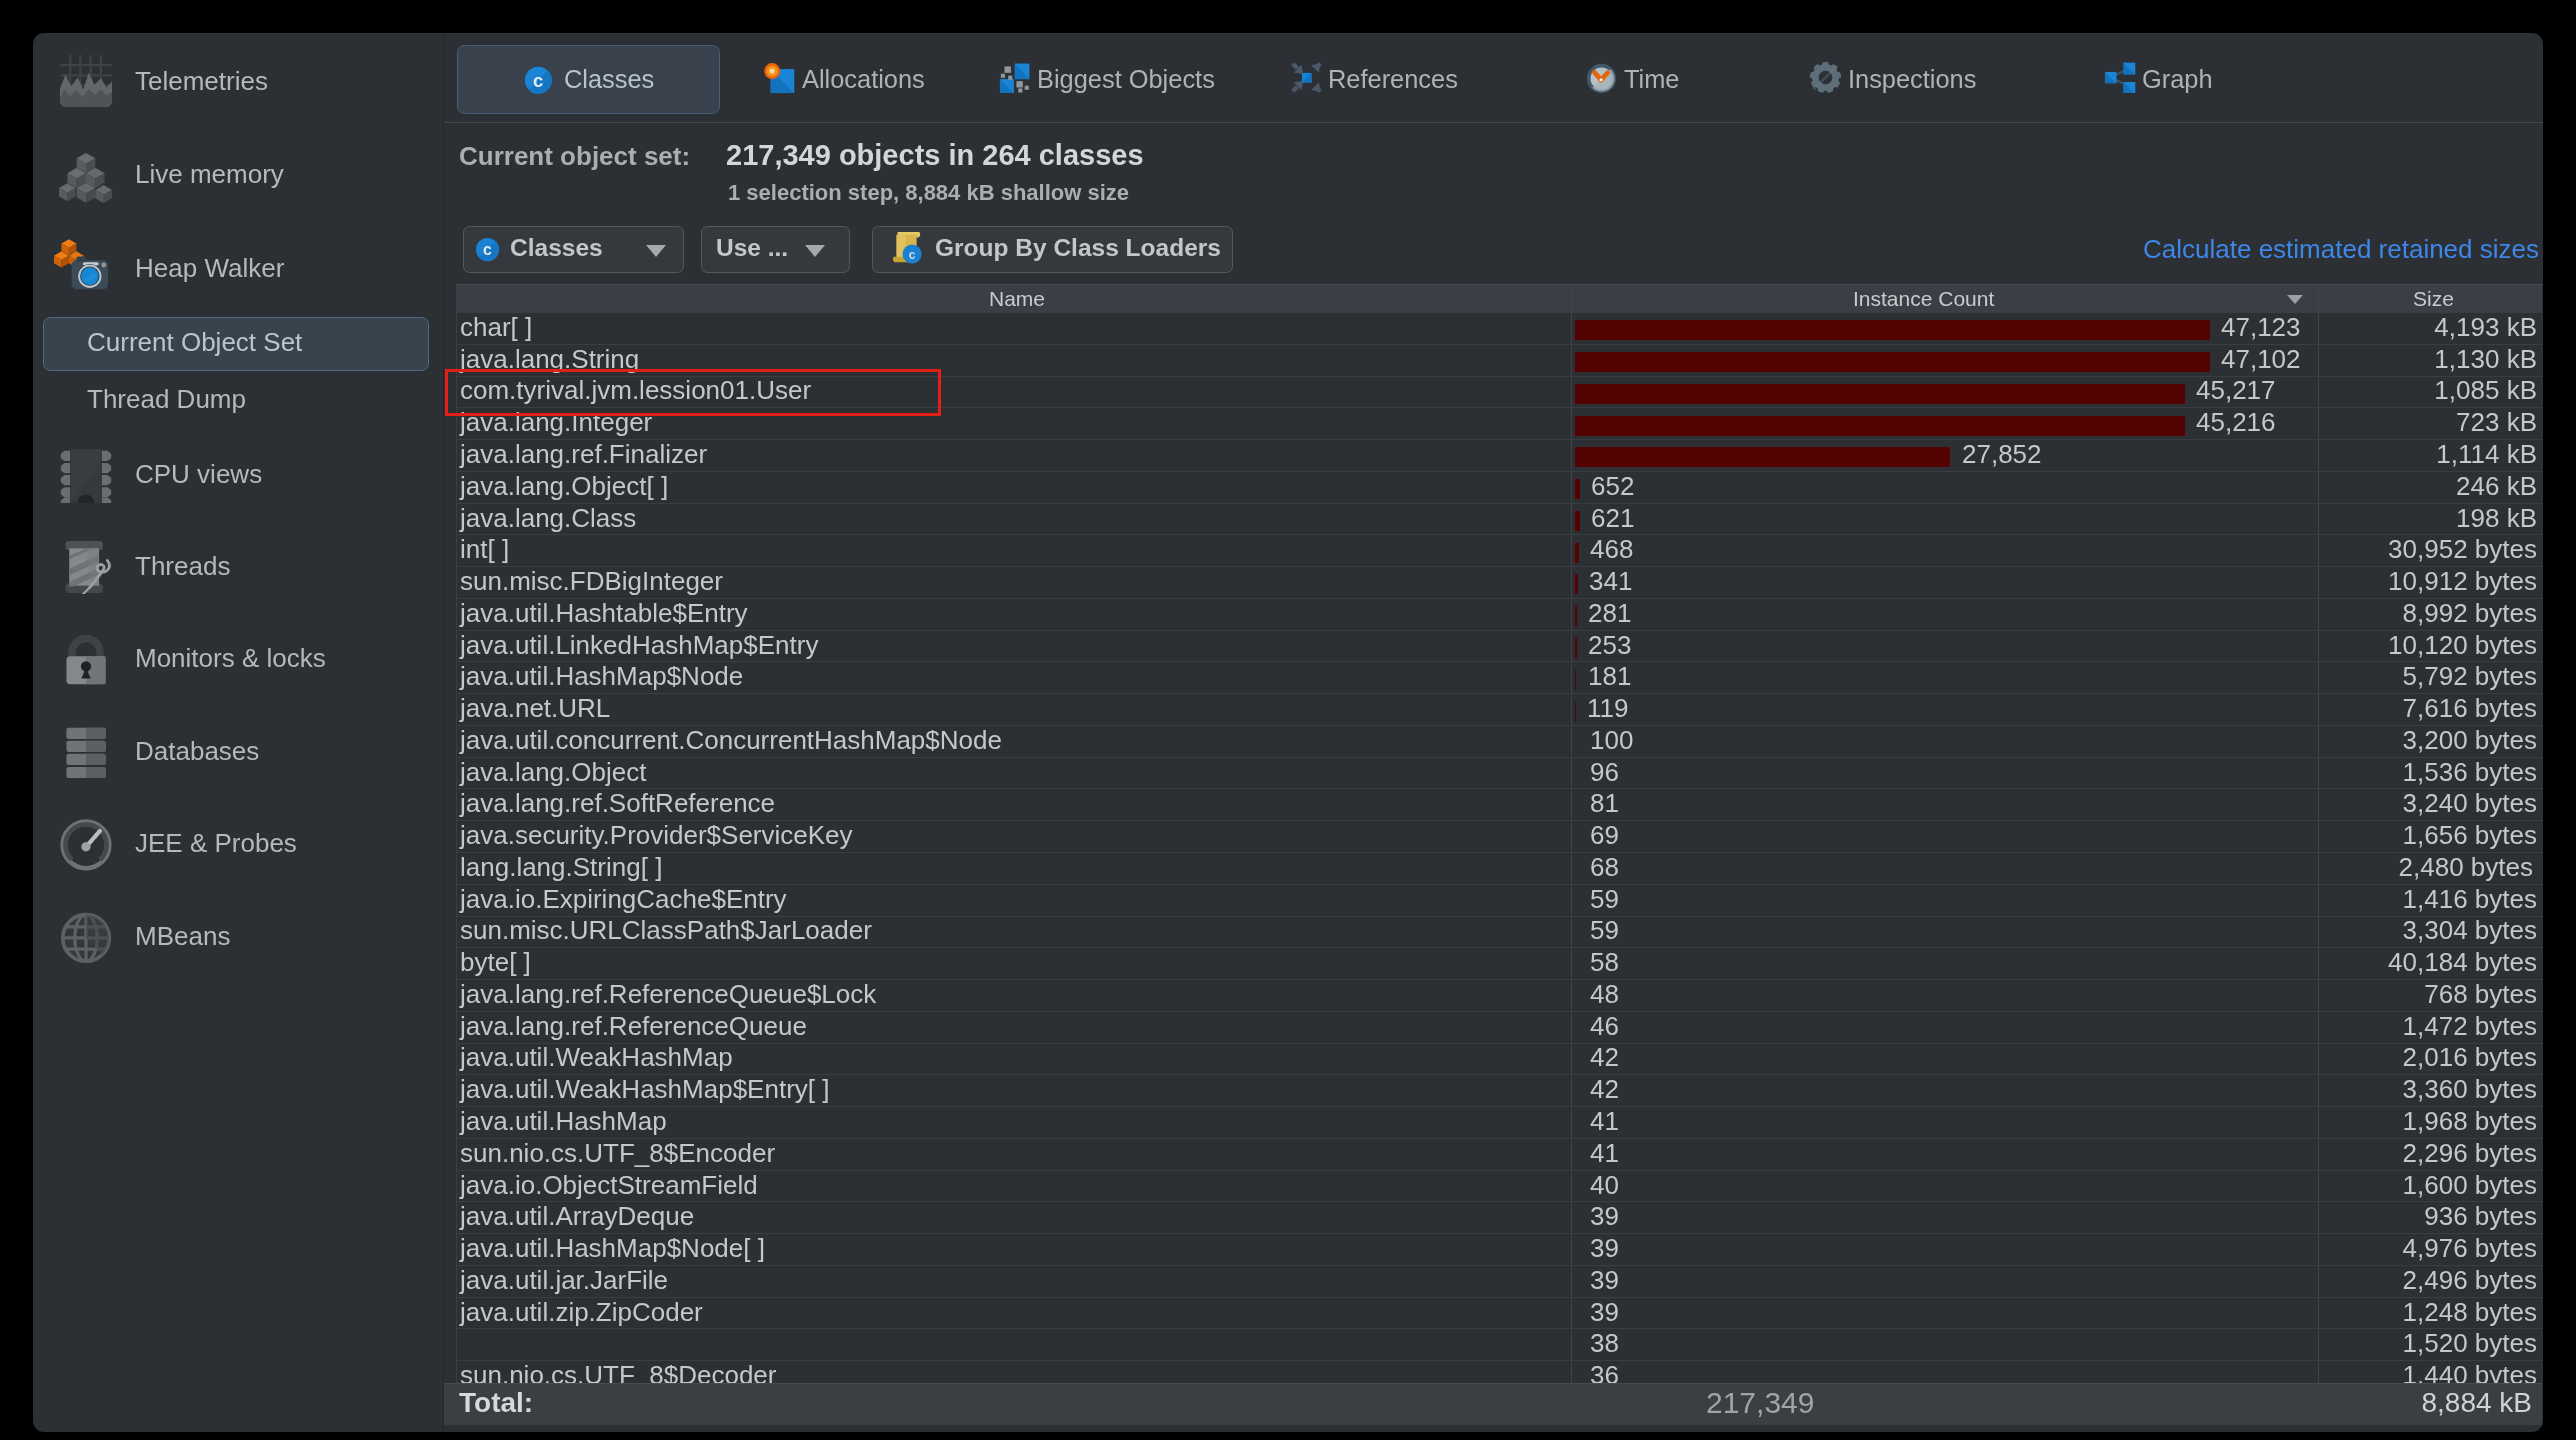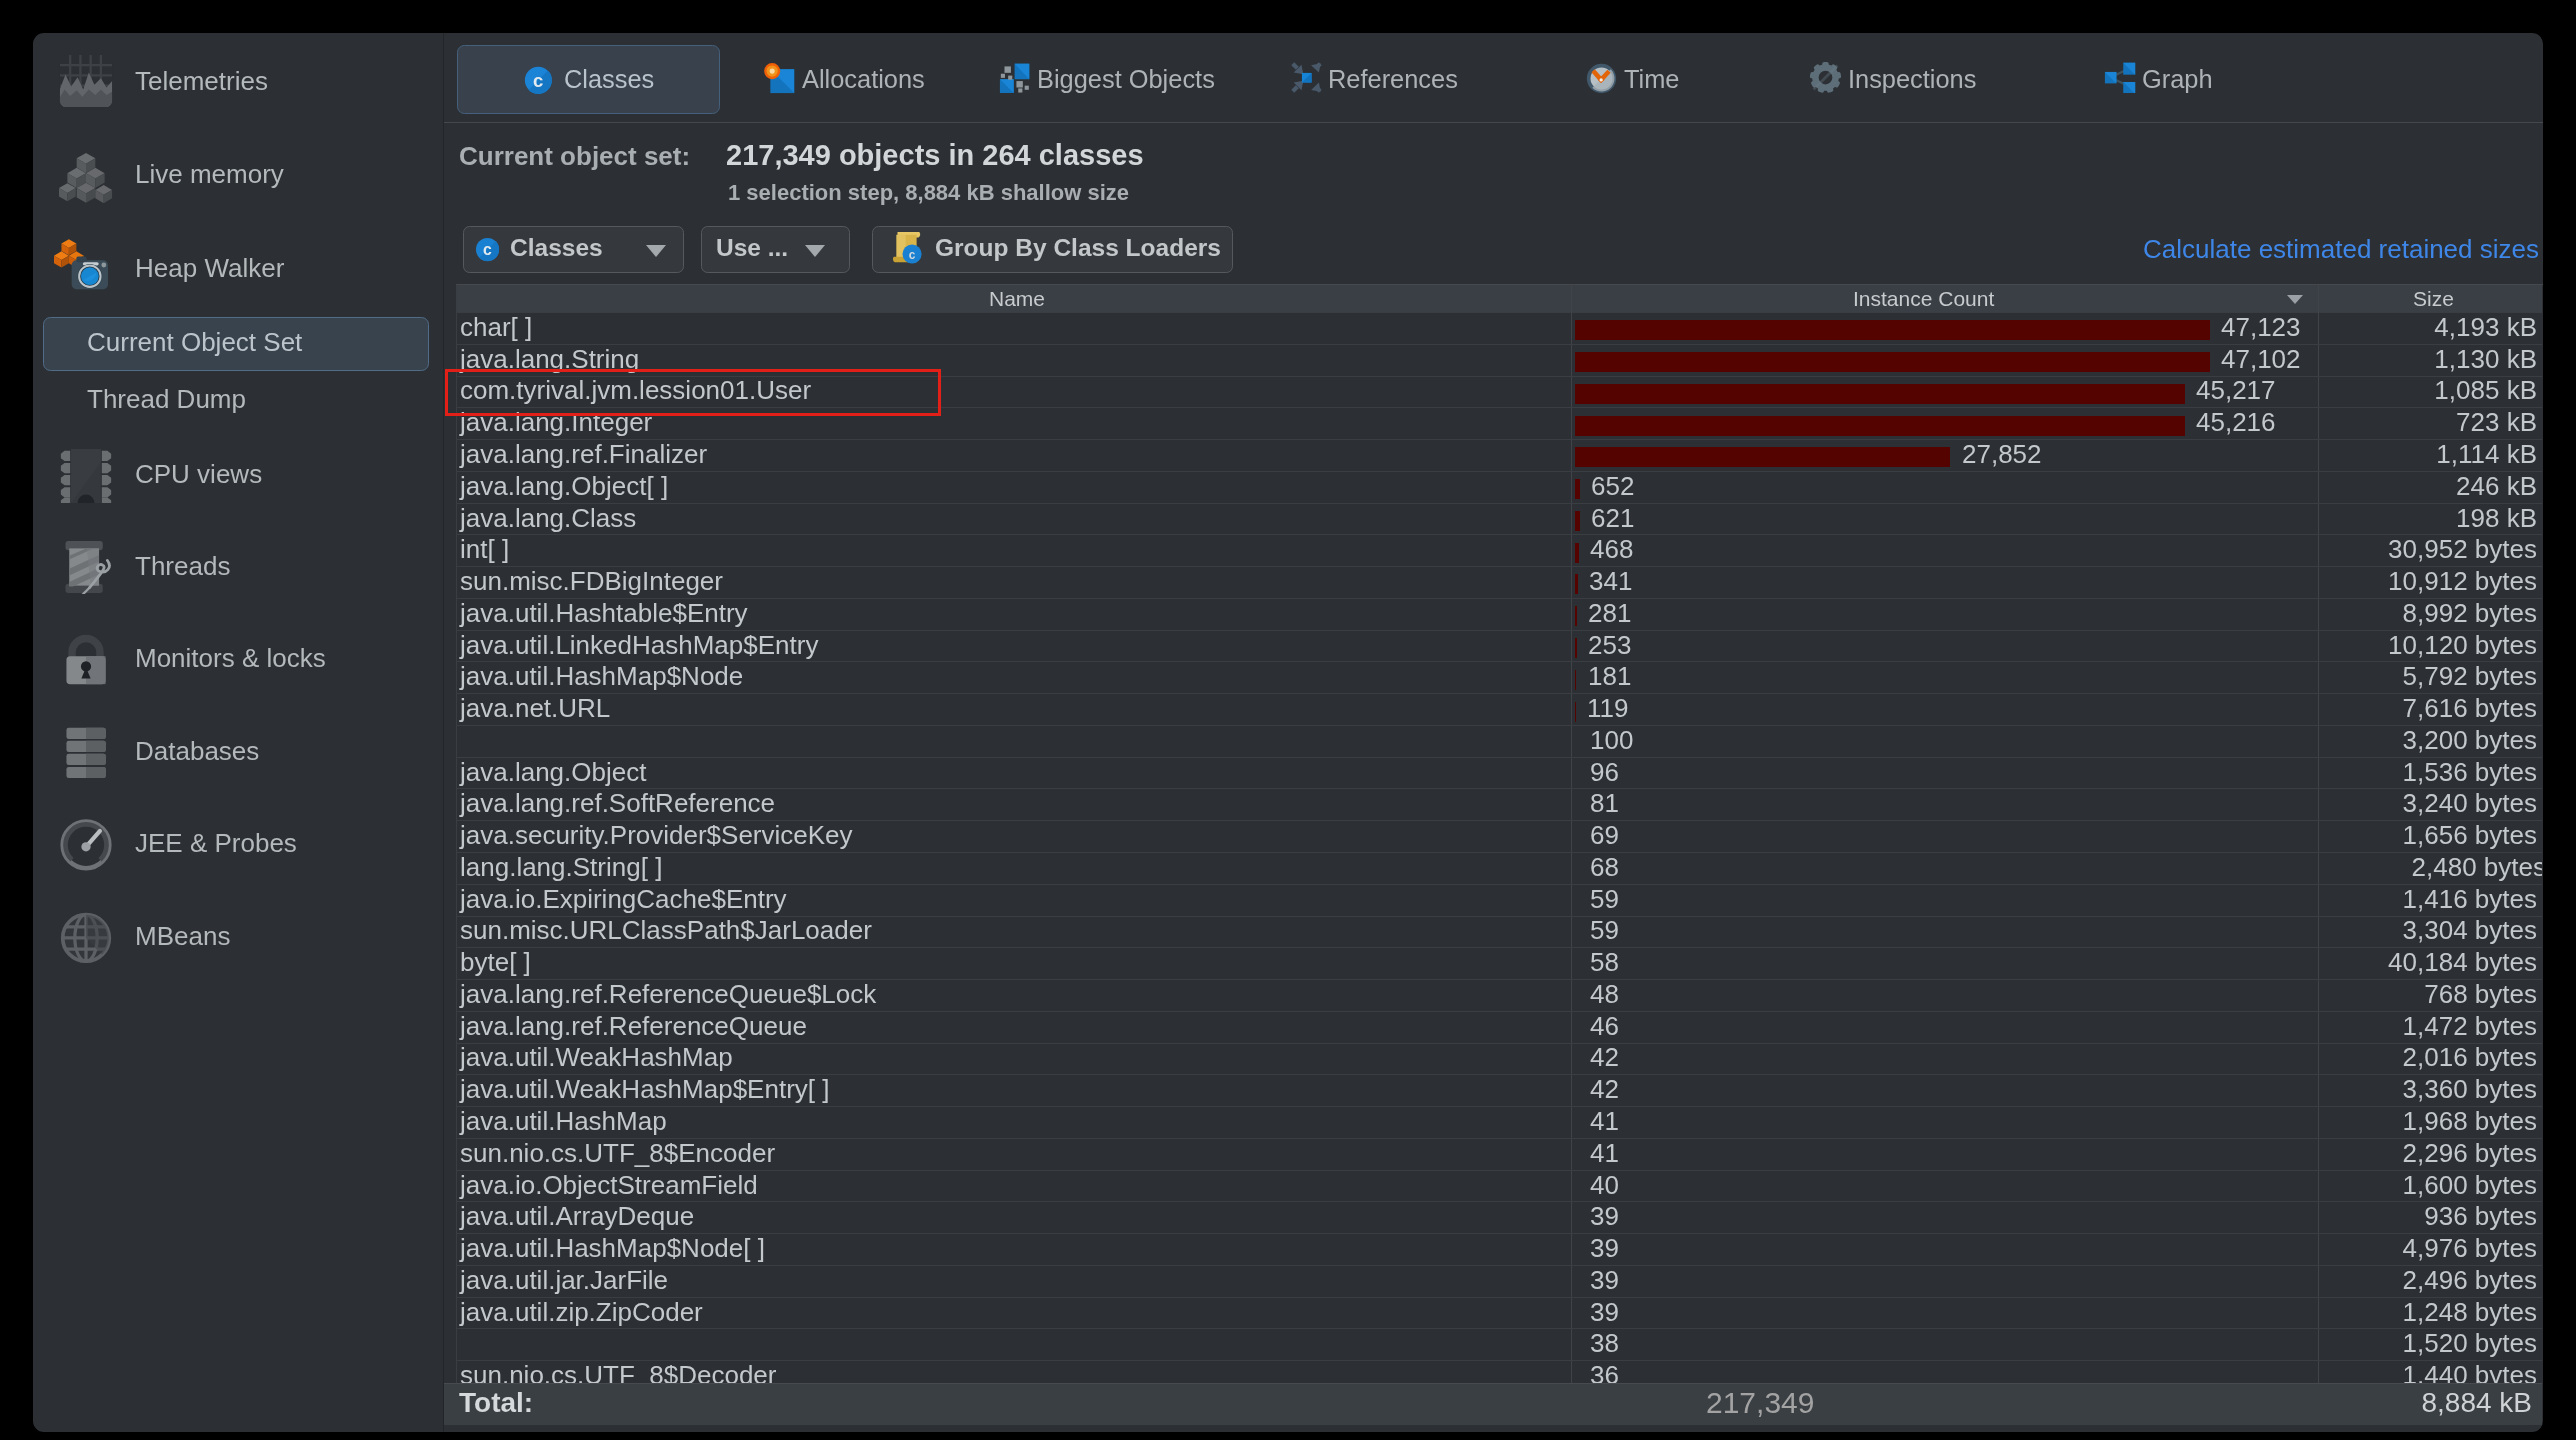--- a/index.html
+++ b/index.html
@@ -354,38 +354,39 @@
 <div class="t nm" style="left:460px;top:677px">java.util.HashMap$Node</div>
 <div class="bar" style="left:1575px;top:670px;width:1.4px"></div>
 <div class="t nm" style="left:1588px;top:677px">181</div>
 <div class="t nm r" style="right:39px;top:677px">5,792 bytes</div>
 <div class="sep" style="top:693px"></div>
 <div class="t nm" style="left:460px;top:709px">java.net.URL</div>
 <div class="bar" style="left:1575px;top:702px;width:0.8px"></div>
 <div class="t nm" style="left:1587px;top:709px">119</div>
 <div class="t nm r" style="right:39px;top:709px">7,616 bytes</div>
 <div class="sep" style="top:725px"></div>
+<div class="t nm" style="left:460px;top:741px">java.util.concurrent.ConcurrentHashMap$Node</div>
 <div class="t nm" style="left:1590px;top:741px">100</div>
 <div class="t nm r" style="right:39px;top:741px">3,200 bytes</div>
 <div class="sep" style="top:757px"></div>
 <div class="t nm" style="left:460px;top:773px">java.lang.Object</div>
 <div class="t nm" style="left:1590px;top:773px">96</div>
 <div class="t nm r" style="right:39px;top:773px">1,536 bytes</div>
 <div class="sep" style="top:788px"></div>
 <div class="t nm" style="left:460px;top:804px">java.lang.ref.SoftReference</div>
 <div class="t nm" style="left:1590px;top:804px">81</div>
 <div class="t nm r" style="right:39px;top:804px">3,240 bytes</div>
 <div class="sep" style="top:820px"></div>
 <div class="t nm" style="left:460px;top:836px">java.security.Provider$ServiceKey</div>
 <div class="t nm" style="left:1590px;top:836px">69</div>
 <div class="t nm r" style="right:39px;top:836px">1,656 bytes</div>
 <div class="sep" style="top:852px"></div>
 <div class="t nm" style="left:460px;top:868px">lang.lang.String[ ]</div>
 <div class="t nm" style="left:1590px;top:868px">68</div>
-<div class="t nm r" style="right:30px;top:868px">2,480 bytes</div>
+<div class="t nm r" style="right:43px;top:868px">2,480 bytes</div>
 <div class="sep" style="top:884px"></div>
 <div class="t nm" style="left:460px;top:900px">java.io.ExpiringCache$Entry</div>
 <div class="t nm" style="left:1590px;top:900px">59</div>
 <div class="t nm r" style="right:39px;top:900px">1,416 bytes</div>
 <div class="sep" style="top:916px"></div>
 <div class="t nm" style="left:460px;top:931px">sun.misc.URLClassPath$JarLoader</div>
 <div class="t nm" style="left:1590px;top:931px">59</div>
 <div class="t nm r" style="right:39px;top:931px">3,304 bytes</div>
 <div class="sep" style="top:947px"></div>
 <div class="t nm" style="left:460px;top:963px">byte[ ]</div>

